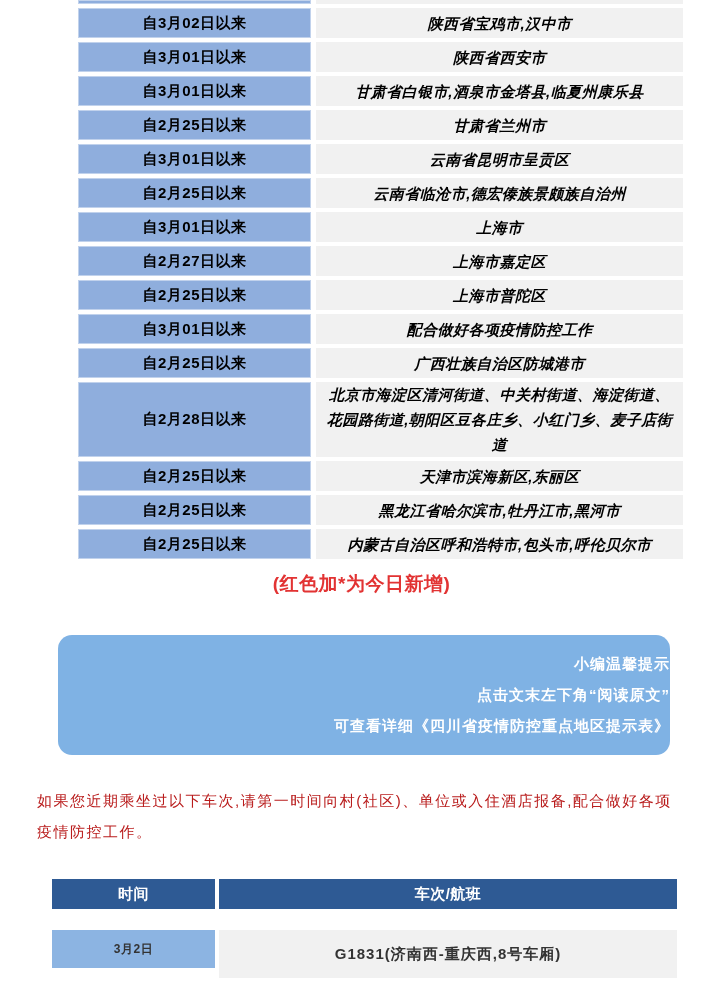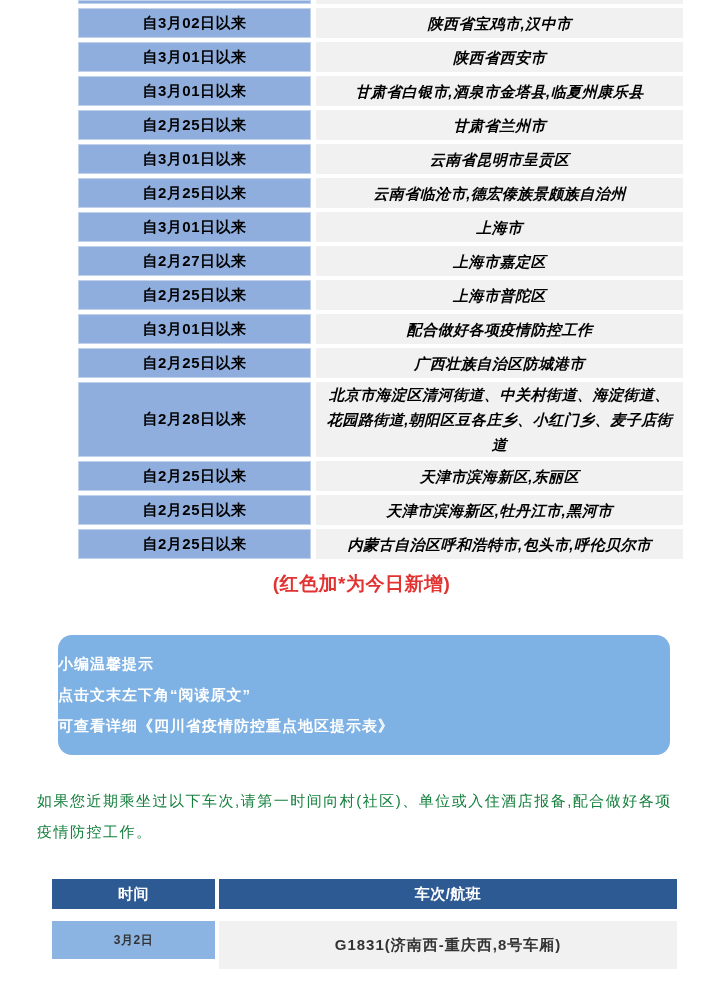--- a/index.html
+++ b/index.html
@@ -84,45 +84,45 @@
   .tip-box {
     margin: 38px 0 0 58px;
     width: 612px;
     height: 120px;
     background: #7fb2e4;
     border-radius: 14px;
     color: #ffffff;
     font-weight: bold;
     font-size: 15px;
     letter-spacing: 1px;
-    text-align: left;
+    text-align: right;
     display: flex;
     flex-direction: column;
     justify-content: center;
     gap: 12px;
   }
 
   
   .para {
     margin: 30px 0 0 37px;
     width: 648px;
     font-size: 15px;
     line-height: 31px;
     letter-spacing: 1.5px;
-    color: #15803d;
+    color: #b91c1c;
   }
 
   
   .tt {
     margin: 32px 0 0 40px;
     width: 637px;
   }
   .tt-row {
     display: flex;
-    margin-bottom: 12px;
+    margin-bottom: 21px;
     padding-left: 12px;
   }
   .tt-time {
     width: 163px;
     margin-right: 4px;
     flex-shrink: 0;
     display: flex;
     align-items: center;
     justify-content: center;
   }
@@ -213,21 +213,21 @@
   <div class="rt-row tall">
     <div class="rt-date">自2月28日以来</div>
     <div class="rt-area">北京市海淀区清河街道、中关村街道、海淀街道、花园路街道,朝阳区豆各庄乡、小红门乡、麦子店街道</div>
   </div>
   <div class="rt-row">
     <div class="rt-date">自2月25日以来</div>
     <div class="rt-area">天津市滨海新区,东丽区</div>
   </div>
   <div class="rt-row">
     <div class="rt-date">自2月25日以来</div>
-    <div class="rt-area">天津市滨海新区,牡丹江市,黑河市</div>
+    <div class="rt-area">黑龙江省哈尔滨市,牡丹江市,黑河市</div>
   </div>
   <div class="rt-row">
     <div class="rt-date">自2月25日以来</div>
     <div class="rt-area">内蒙古自治区呼和浩特市,包头市,呼伦贝尔市</div>
   </div>
 </div>
 
 <div class="red-note">(红色加*为今日新增)</div>
 
 <div class="tip-box">

